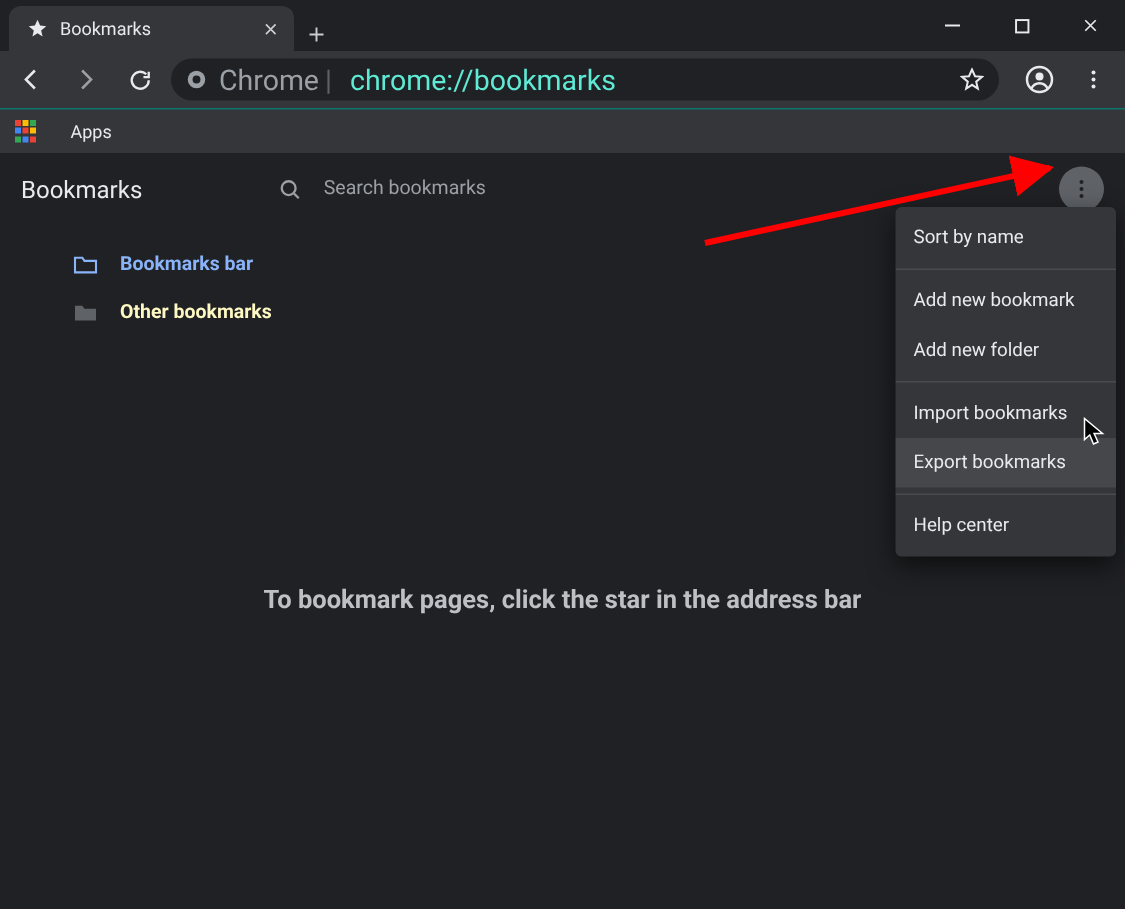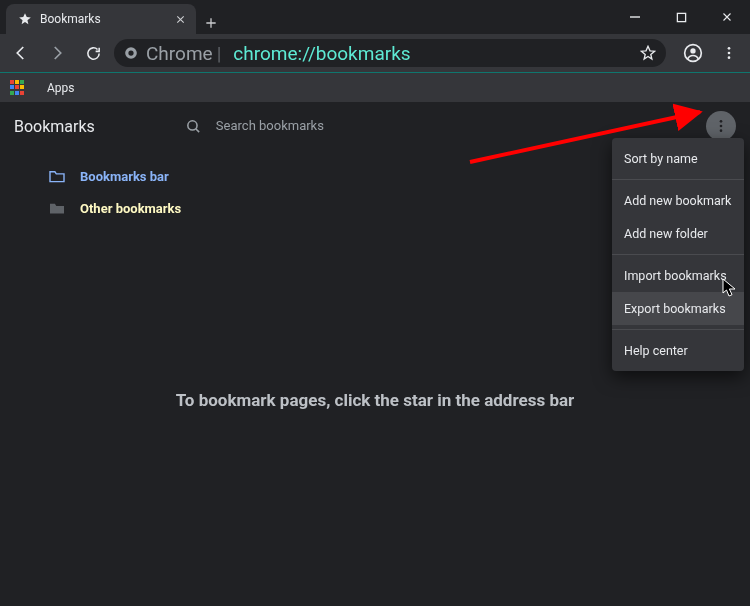--- a/index.html
+++ b/index.html
@@ -51,21 +51,21 @@
   .page-body { position: relative; padding-left: 48px; padding-top: 10px; font-weight: bold; }
   .folder-row { display: flex; align-items: center; gap: 14px; height: 32px; font-size: 13px; }
   .folder-icon { width: 18px; height: 14px; }
   .folder-row.selected { color: #8ab4f8; }
   .folder-row.other { color: #fef9c3; }
 
   .empty-hint { position: absolute; left: 0; right: 0; top: 240px; text-align: center; font-size: 17px; color: #bdc1c6; }
 
   
   .menu {
-    position: absolute; top: 36px; right: 6px; width: 132px;
+    position: absolute; top: 36px; right: 6px; width: 147px;
     background: #35363a; border-radius: 4px; box-shadow: 0 6px 18px rgba(0,0,0,.6);
     font-size: 12.5px; color: #e8eaed; overflow: hidden; padding: 4px 0;
   }
   .menu .mi { padding: 9px 12px; white-space: nowrap; }
   .menu .mi.hover { background: #46474b; }
   .menu hr { border: none; border-top: 1px solid #4a4b4f; margin: 4px 0; }
 
   
   .arrow { position: absolute; left: 0; top: 0; pointer-events: none; }
 

